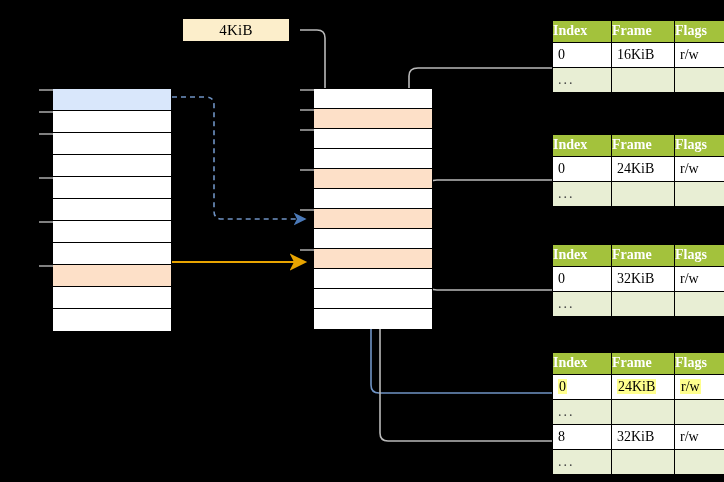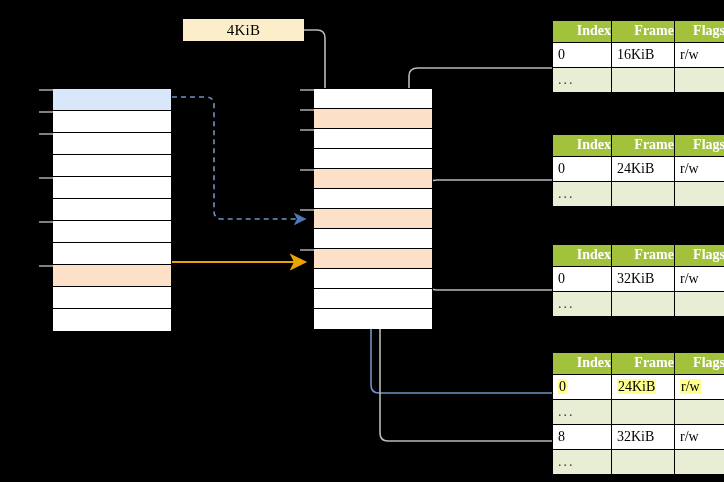--- a/index.html
+++ b/index.html
@@ -24,21 +24,21 @@
     position:absolute;background:#fceecb;border:none;
     display:flex;align-items:center;justify-content:center;
     font-size:15px;color:#000;letter-spacing:.3px;
   }
 
   
   .ptable{position:absolute;border-collapse:collapse;table-layout:fixed;
           background:#fff;border:1.5px solid #000;}
   .ptable th{
     background:#a3c23c;color:#fff;font-weight:bold;font-size:14px;
-    text-align:right;padding:2px 0 3px 0;border:1px solid #000;
+    text-align:left;padding:2px 0 3px 0;border:1px solid #000;
     border-bottom:1.5px solid #000;
   }
   .ptable td{
     font-size:14px;color:#000;padding:2px 0 2px 5px;border:1px solid #000;
     height:20px;line-height:20px;background:#fff;white-space:nowrap;
   }
   .ptable tr.ellipsis td{background:#e8eed4;color:#444;letter-spacing:2px;}
   .hl{background:#ffff8d;padding:0 1px;}
 
   
@@ -94,21 +94,21 @@
 
     <g>
       <path d="M172,97 L206,97 Q214,97 214,105 L214,211 Q214,219 222,219 L305,219" stroke="#6f93c4" stroke-width="1.6" fill="none" stroke-dasharray="5,4" marker-end="url(#ab)"></path>
     </g>
 
     <g>
       <path d="M172,262 L305,262" stroke="#e8a400" stroke-width="2.2" fill="none" marker-end="url(#ao)"></path>
     </g>
   </svg>
 
-  <div class="sizebox" style="left:183px;top:19px;width:121px;height:22px;">4KiB</div>
+  <div class="sizebox" style="left:183px;top:19px;width:106px;height:22px;">4KiB</div>
 
   <div class="memcol" id="vcol" style="left:52px;top:88px;width:120px;height:242px;">
       <div class="memrow blue" style="height: 22px; position: relative;">
         <div class="tick" style="top: 0px;"></div>
       </div>
       <div class="memrow" style="height: 22px; position: relative;">
         <div class="tick" style="top: 0px;"></div>
       </div>
       <div class="memrow" style="height: 22px; position: relative;">
         <div class="tick" style="top: 0px;"></div>

